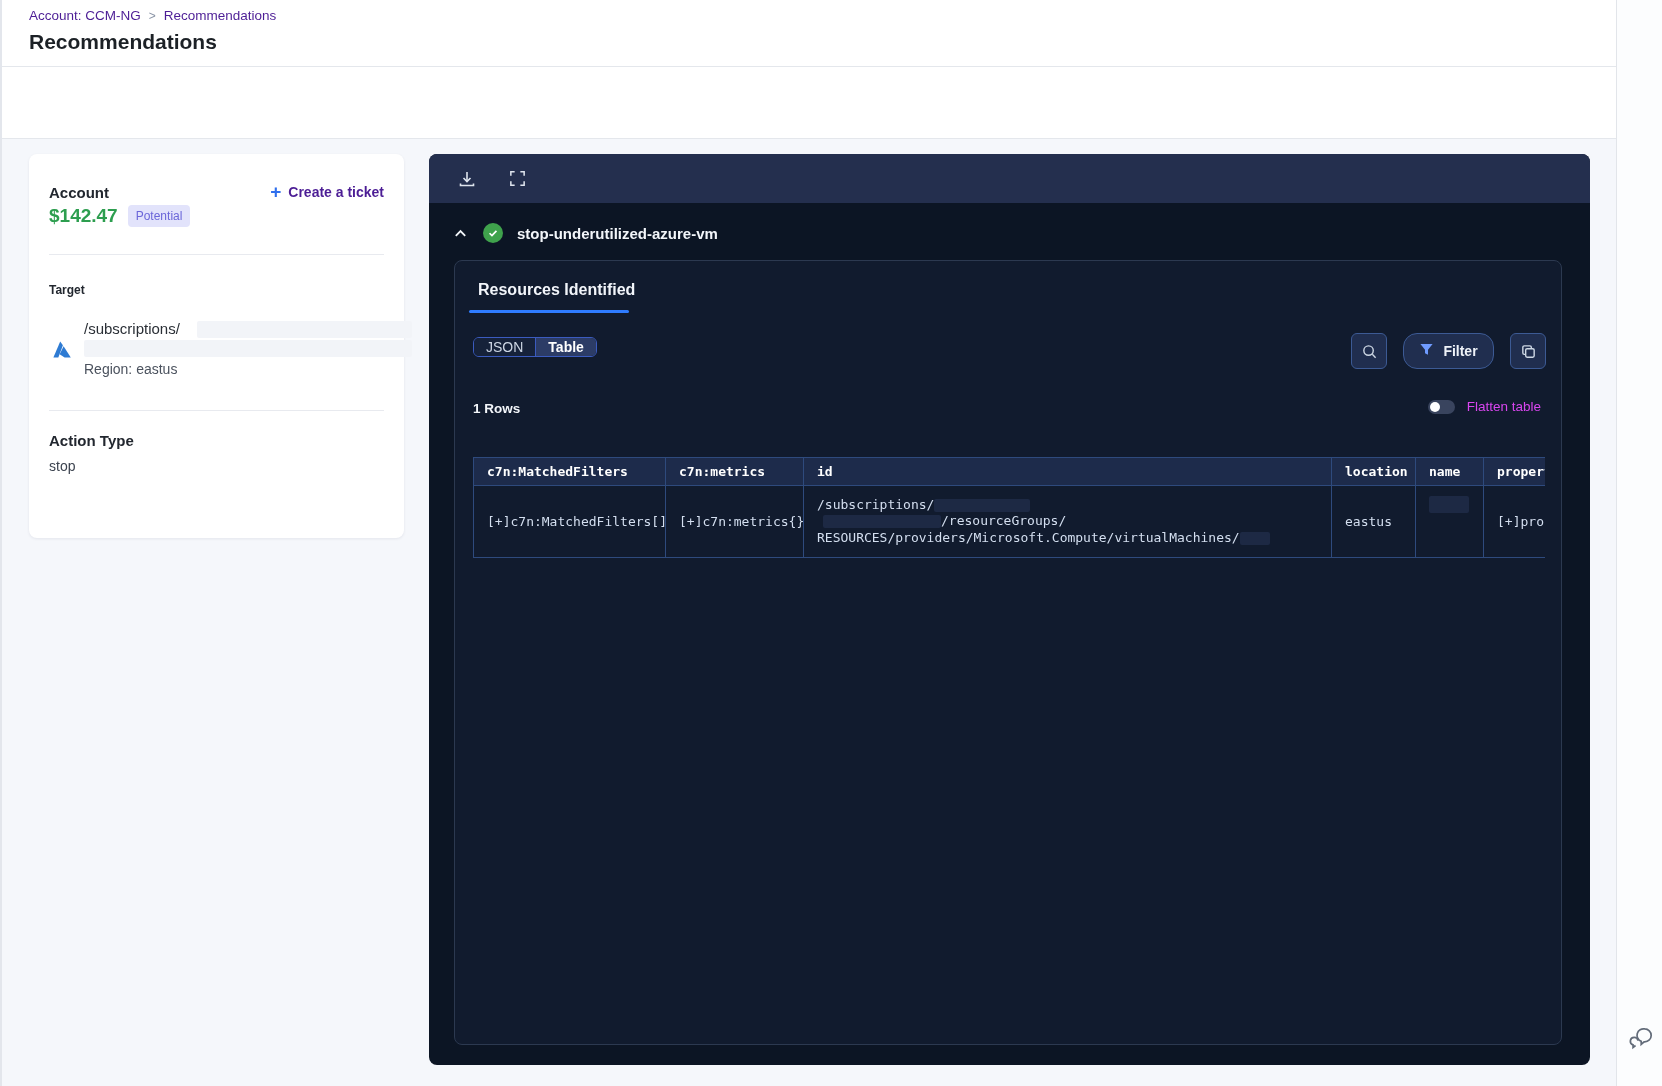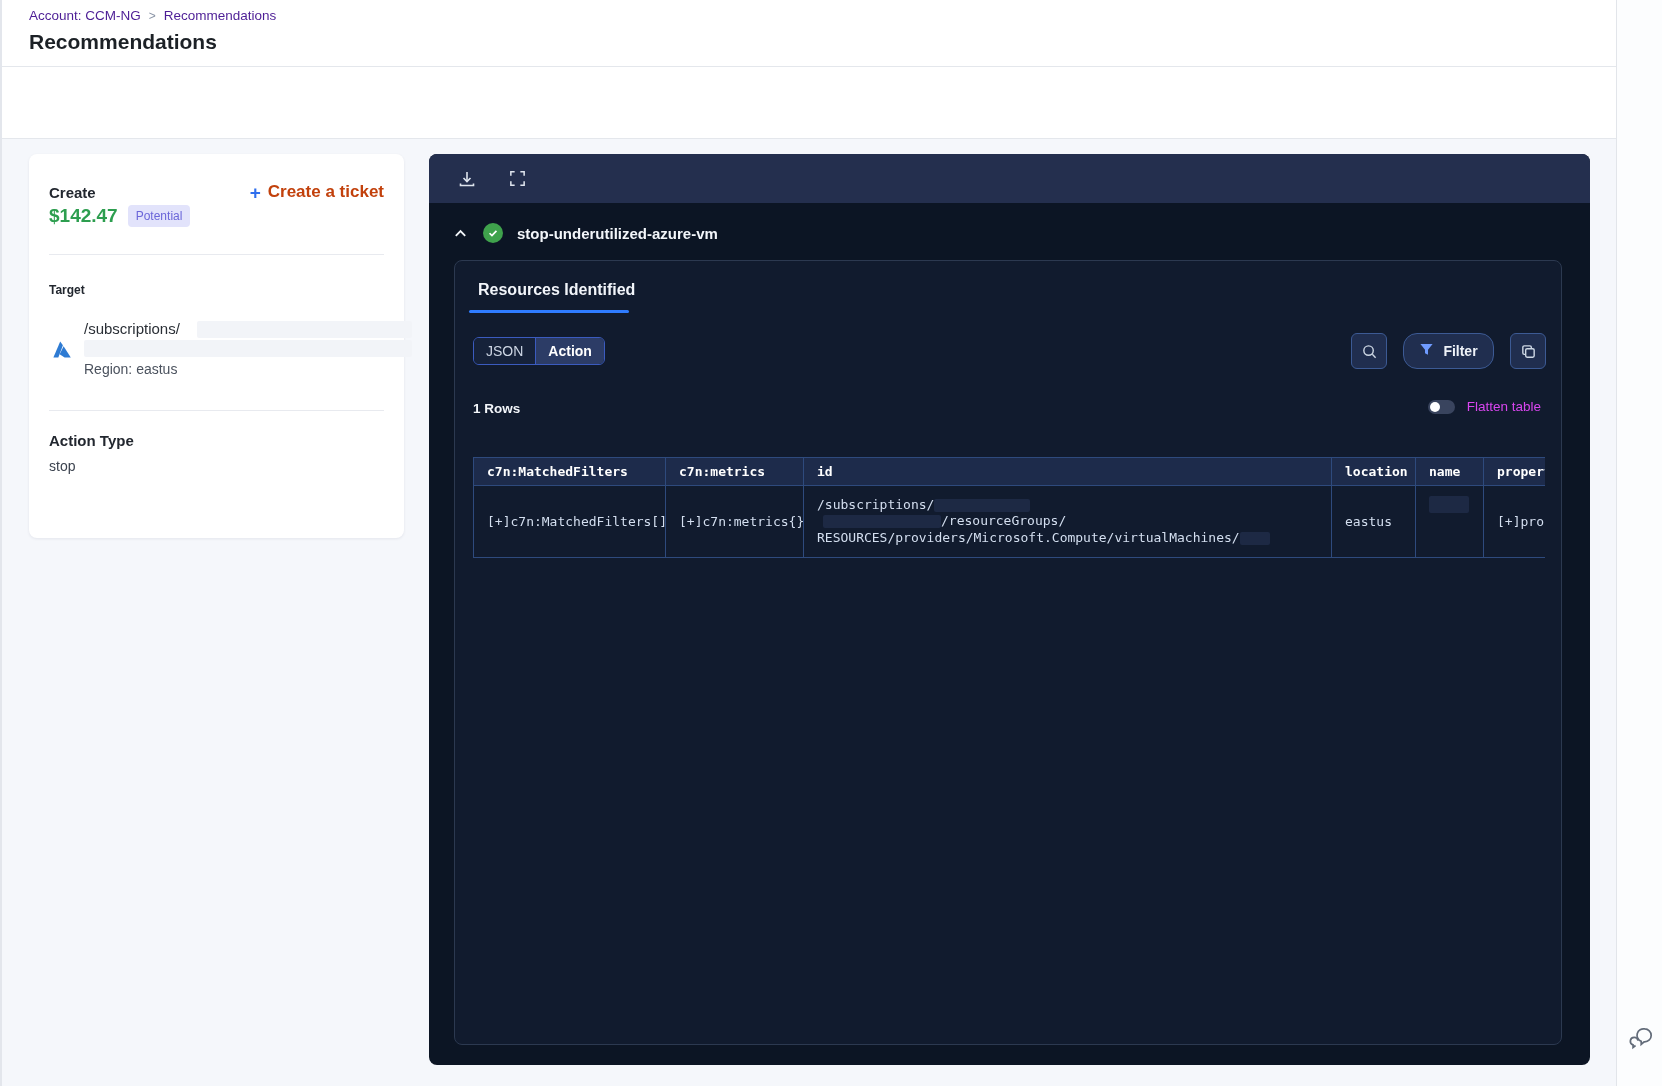--- a/index.html
+++ b/index.html
@@ -24,21 +24,21 @@
   .kebab i { width:4px; height:4px; border-radius:50%; background:#3c434f; display:block; }
 
   
   .content { position:absolute; left:0; top:139px; width:1614px; height:947px; background:#f5f7fb; }
 
   
   .card { position:absolute; left:27px; top:15px; width:375px; height:384px; background:#fff; border-radius:8px; box-shadow:0 1px 3px rgba(20,30,60,.08); }
   .card .savings-label { position:absolute; left:20px; top:30px; font-size:15px; font-weight:700; color:#22272f; }
   .create-ticket { position:absolute; right:20px; top:28px; display:flex; gap:7px; align-items:center; background:none; border:none; cursor:pointer; font-family:inherit; }
   .create-ticket .plus { color:#2f6fed; font-size:19px; font-weight:700; line-height:1; }
-  .create-ticket .lbl { color:#c2410c; font-size:17px; font-weight:700; }
+  .create-ticket .lbl { color:#4c1d95; font-size:14px; font-weight:700; }
   .amount-row { position:absolute; left:20px; top:51px; display:flex; align-items:center; gap:10px; }
   .amount { font-size:19px; font-weight:700; color:#2d9e4f; }
   .badge { background:#e2e3fb; color:#6b66d9; font-size:12px; padding:4px 8px; border-radius:4px; }
   .card hr { position:absolute; left:20px; width:335px; border:none; border-top:1px solid #e8eaef; }
   .hr1 { top:100px; } .hr2 { top:256px; }
   .target-label { position:absolute; left:20px; top:129px; font-size:12px; font-weight:700; color:#22272f; }
   .azure-icon-card { position:absolute; left:21px; top:184px; width:24px; height:24px; }
   .target-path { position:absolute; left:55px; top:166px; font-size:15px; color:#2a2f36; }
   .redact-light { display:inline-block; background:#f2f4f8; border-radius:2px; vertical-align:middle; }
   .target-redact-1 { position:absolute; left:168px; top:167px; width:215px; height:17px; }
@@ -53,21 +53,21 @@
   .tool-btn { background:none; border:none; cursor:pointer; width:24px; height:24px; display:flex; align-items:center; justify-content:center; }
   .panel-title-row { position:absolute; left:0; top:63px; width:100%; height:32px; display:flex; align-items:center; }
   .collapse-btn { margin-left:20px; background:none; border:none; cursor:pointer; width:22px; height:22px; display:flex; align-items:center; justify-content:center; }
   .check-circle { margin-left:12px; width:20px; height:20px; border-radius:50%; background:#3fa24c; display:flex; align-items:center; justify-content:center; }
   .panel-rule-title { margin-left:14px; font-size:15px; font-weight:700; color:#f3f6fa; }
 
   .inner { position:absolute; left:25px; top:106px; width:1108px; height:785px; background:#111b2e; border:1px solid #2c3950; border-radius:8px; }
   .tab { position:absolute; left:14px; top:20px; padding:0 9px; font-size:16px; font-weight:700; color:#f2f5fa; cursor:pointer; background:none; border:none; font-family:inherit; }
   .tab-underline { position:absolute; left:14px; top:49px; width:160px; height:3px; background:#2f7cff; border-radius:2px; }
 
-  .segmented { position:absolute; left:18px; top:76px; height:28px; display:flex; border:1px solid #3b5bbf; border-radius:6px; overflow:hidden; }
+  .segmented { position:absolute; left:18px; top:76px; height:20px; display:flex; border:1px solid #3b5bbf; border-radius:6px; overflow:hidden; }
   .seg { height:100%; display:flex; align-items:center; justify-content:center; padding:0 12px; font-size:14px; cursor:pointer; border:none; font-family:inherit; }
   .seg-json { background:#16223a; color:#cdd6e4; border-right:1px solid #3b5bbf; }
   .seg-table { background:#2c3c66; color:#ffffff; font-weight:700; }
 
   .icon-btn { position:absolute; top:72px; width:36px; height:36px; background:#202e4f; border:1px solid #3c5a94; border-radius:6px; cursor:pointer; display:flex; align-items:center; justify-content:center; }
   .btn-search { left:896px; }
   .btn-copy { left:1055px; }
   .btn-filter { position:absolute; top:72px; left:948px; width:91px; height:36px; background:#202e4f; border:1px solid #3c5a94; border-radius:14px; cursor:pointer;
     display:flex; align-items:center; justify-content:center; gap:9px; font-size:14px; font-weight:700; color:#eef2f8; font-family:inherit; }
 
@@ -128,21 +128,21 @@
     <button class="kebab">
         <i></i>
         <i></i>
         <i></i>
       </button>
   </div>
 
   <div class="content">
 
     <div class="card">
-      <div class="savings-label">Create</div>
+      <div class="savings-label">Account</div>
       <button class="create-ticket">
         <span class="plus">+</span>
         <span class="lbl">Create a ticket</span>
       </button>
       <div class="amount-row">
         <span class="amount">$142.47</span>
         <span class="badge">Potential</span>
       </div>
       <hr class="hr1">
       <div class="target-label">Target</div>
@@ -193,21 +193,21 @@
         </span>
         <span class="panel-rule-title">stop-underutilized-azure-vm</span>
       </div>
 
       <div class="inner">
         <button class="tab">Resources Identified</button>
         <div class="tab-underline"></div>
 
         <div class="segmented">
           <button class="seg seg-json">JSON</button>
-          <button class="seg seg-table">Action</button>
+          <button class="seg seg-table">Table</button>
         </div>
 
         <button class="icon-btn btn-search">
           <svg viewBox="0 0 18 18" width="17" height="17" fill="none" stroke="#cdd7e4" stroke-width="1.5">
             <circle cx="8" cy="8" r="5"></circle>
               <path d="M12 12l3.5 3.5"></path>
           </svg>
         </button>
         <button class="btn-filter">
           <span>

